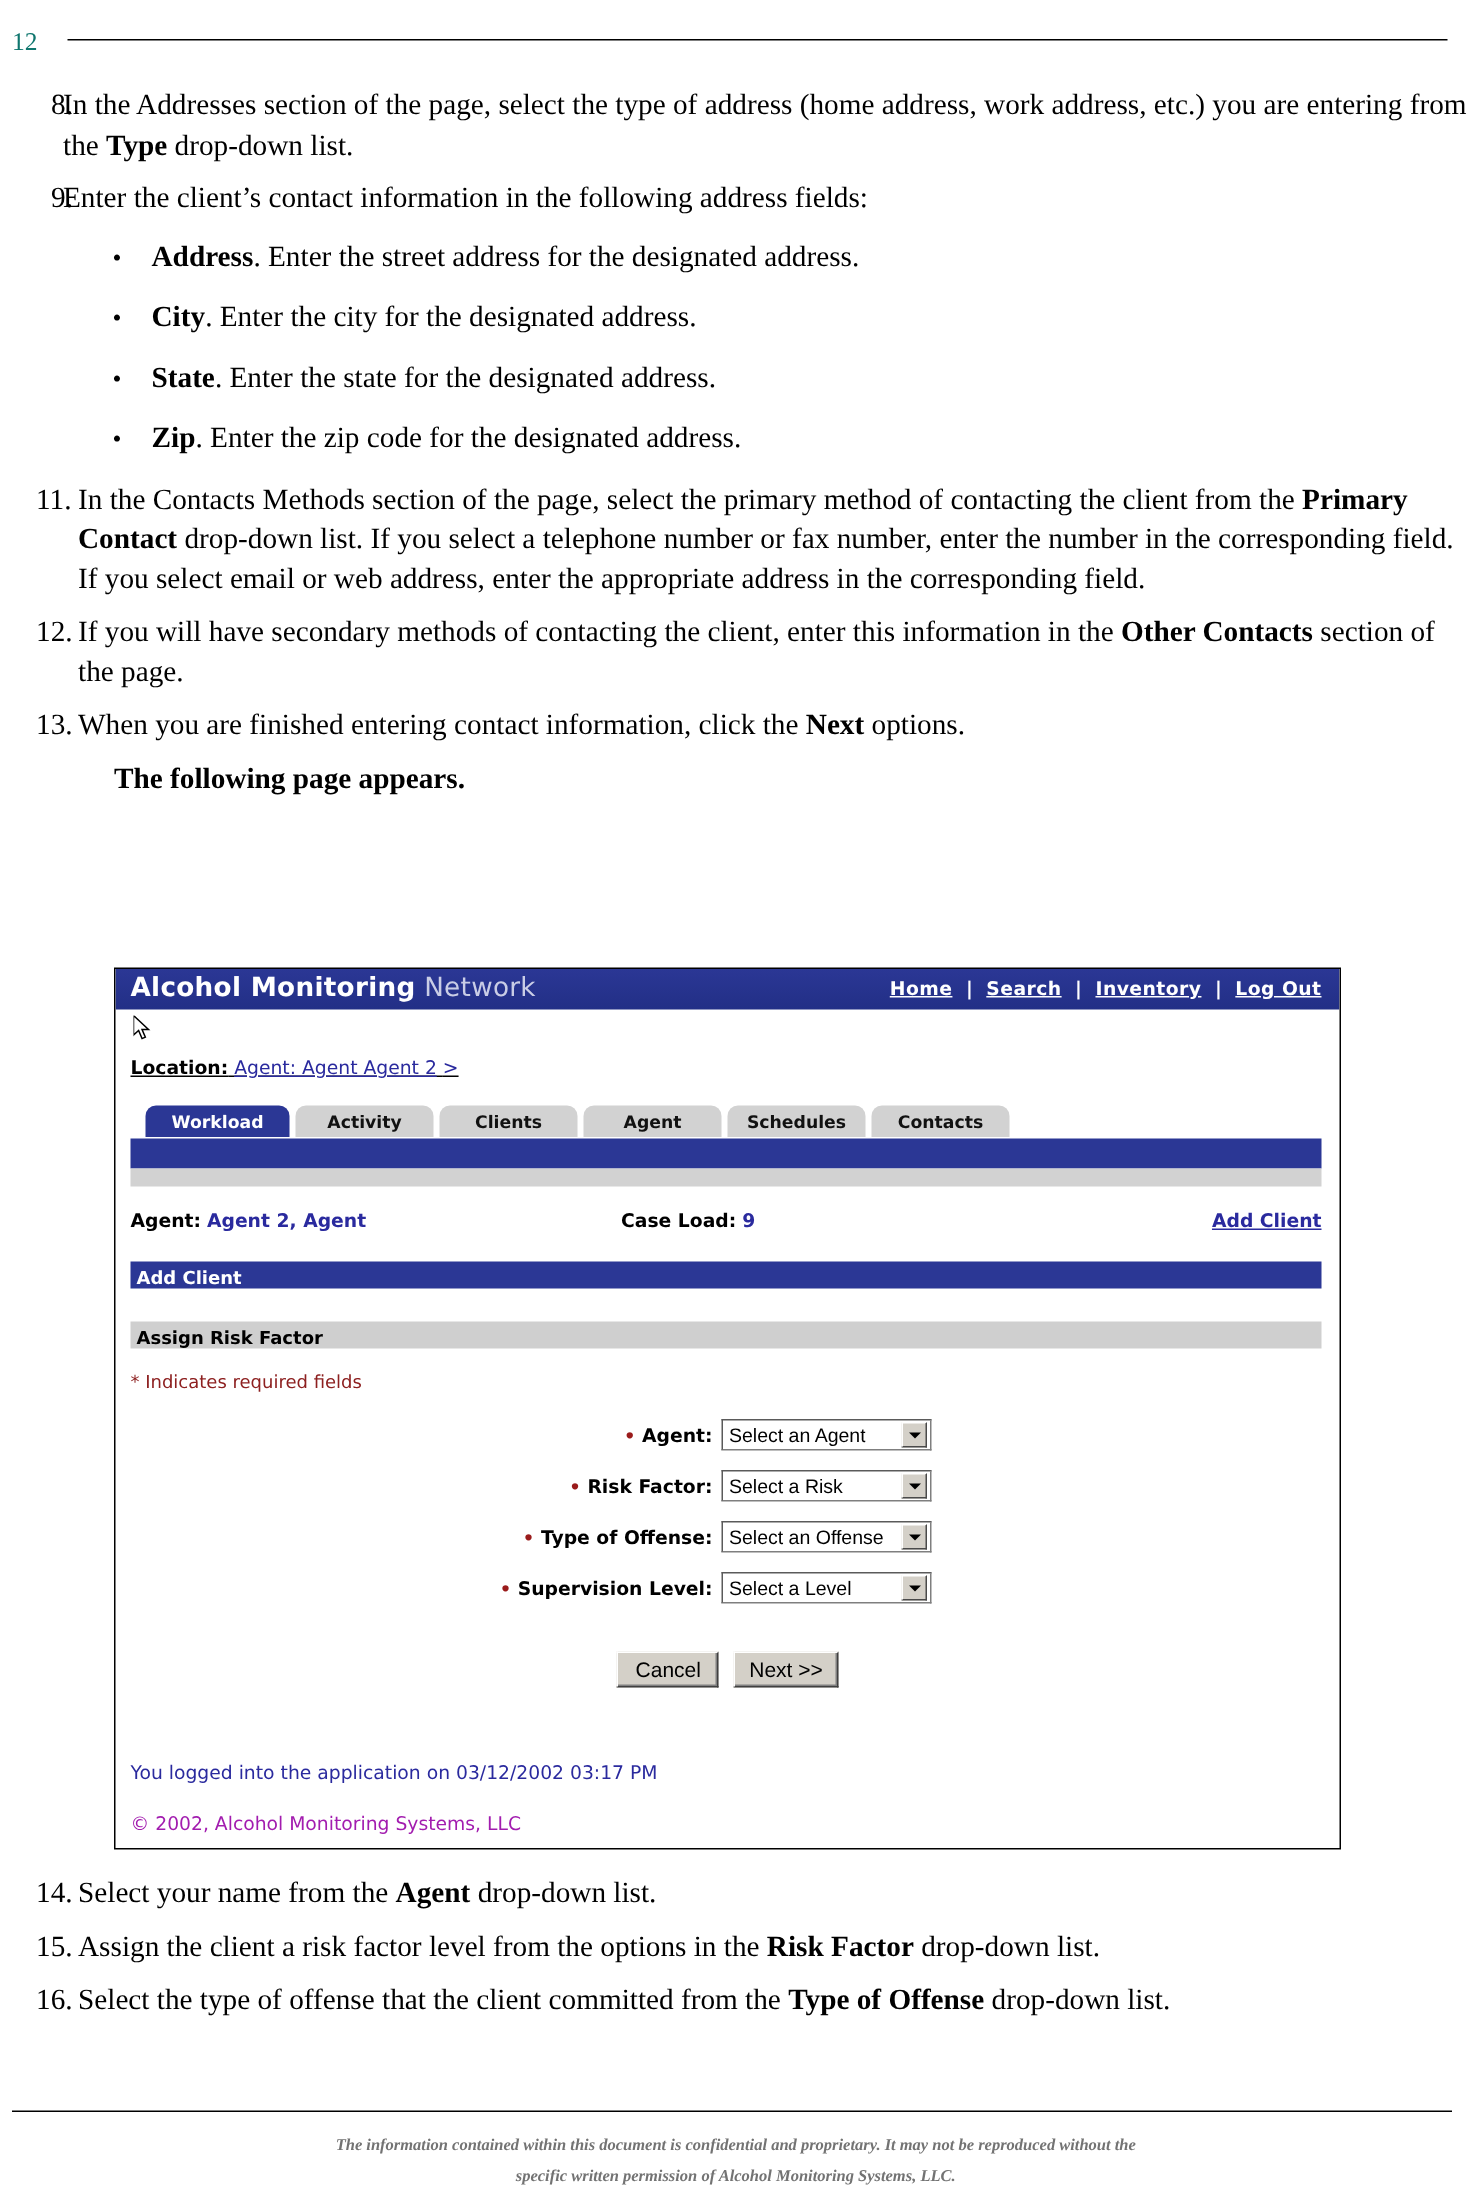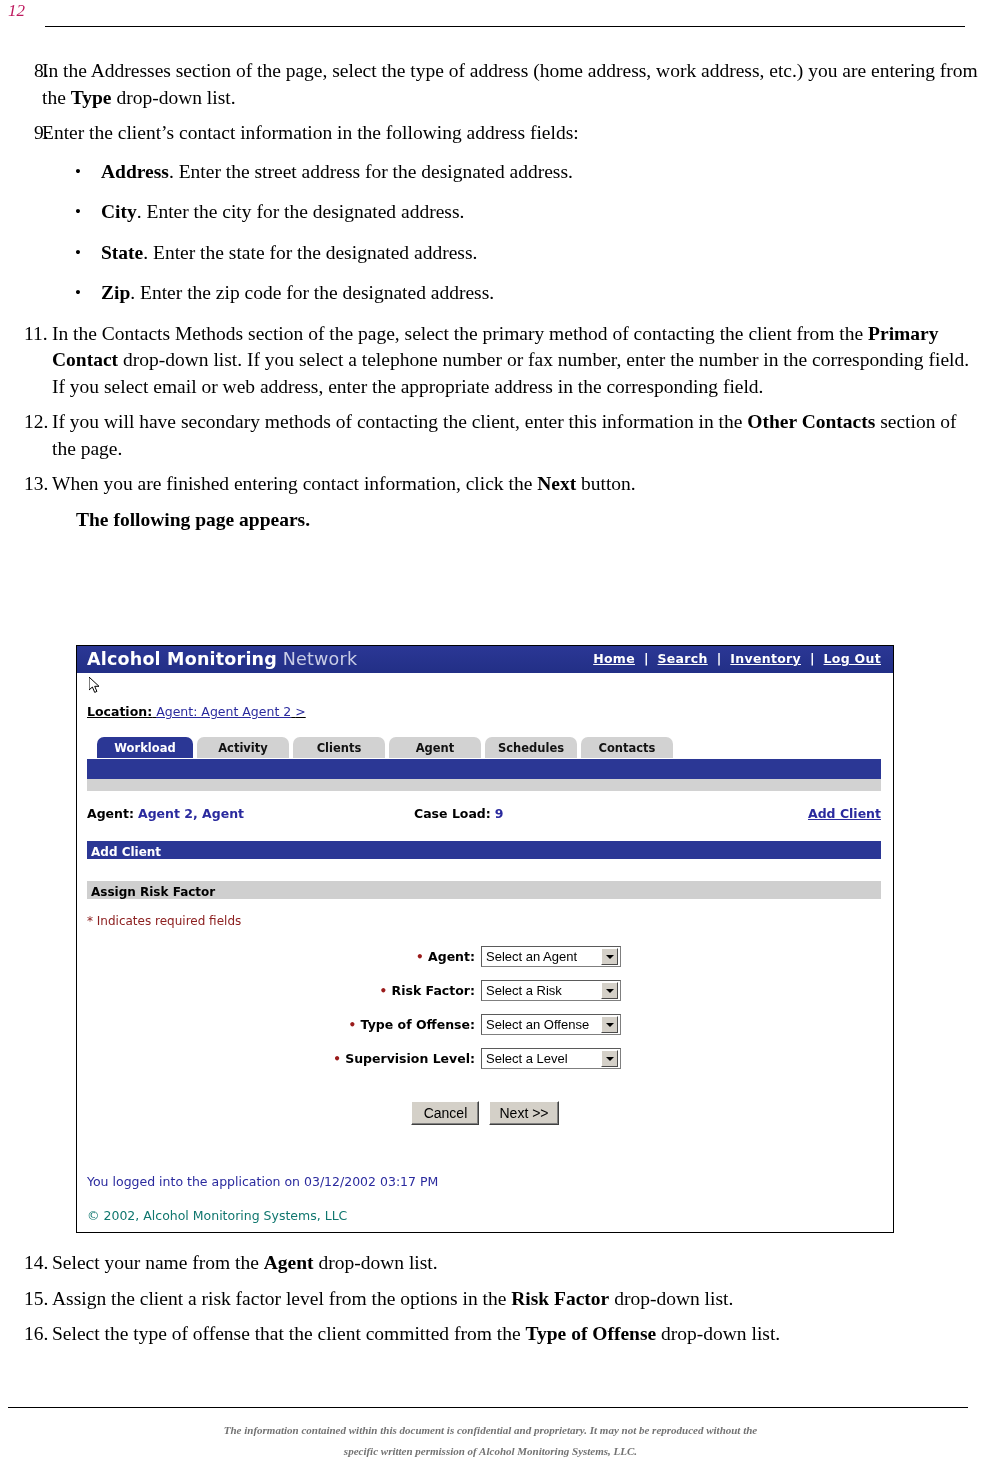--- a/index.html
+++ b/index.html
@@ -18,26 +18,25 @@
 
   
   .page-header {
     position: absolute;
     left: 0; top: 0;
     width: 981px;
     height: 34px;
   }
   .page-number {
     position: absolute;
-    left: 8px; top: 0px;
+    left: 8px; top: 17px;
     font-family: "Liberation Serif", serif;
     font-size: 17px;
     line-height: 22px;
-    color: #be185d;
-    font-style: italic;
+    color: #0f766e;
   }
   .header-rule {
     position: absolute;
     left: 45px; top: 26px;
     width: 920px;
     height: 0;
     border-top: 1.4px solid #000;
   }
 
   
@@ -350,21 +349,21 @@
     position: absolute;
     left: 10px; top: 528px;
     font-size: 12.5px;
     color: #2a2a9e;
     white-space: nowrap;
   }
   .copyline {
     position: absolute;
     left: 10px; top: 562px;
     font-size: 12.5px;
-    color: #0f766e;
+    color: #a21caf;
     white-space: nowrap;
   }
 
   
   .tail {
     position: absolute;
     left: 0; top: 1250px;
     width: 886px;
   }
 
@@ -435,21 +434,21 @@
     <span class="txt"><span>In the Contacts Methods section of the page, select the primary method of contacting the client from the </span><b>Primary Contact</b><span> drop-down list. If you select a telephone number or fax number, enter the number in the corresponding field. If you select email or web address, enter the appropriate address in the corresponding field.</span></span>
   </div>
 
   <div class="step wide">
     <span class="num">12.</span>
     <span class="txt"><span>If you will have secondary methods of contacting the client, enter this information in the </span><b>Other Contacts</b><span> section of the page.</span></span>
   </div>
 
   <div class="step wide">
     <span class="num">13.</span>
-    <span class="txt"><span>When you are finished entering contact information, click the </span><b>Next</b><span> button.</span></span>
+    <span class="txt"><span>When you are finished entering contact information, click the </span><b>Next</b><span> options.</span></span>
   </div>
 
   <div class="sub-note">The following page appears.</div>
 </div>
 
 <div class="shot">
  <div class="shot-inner">
 
   <div class="app-topbar">
     <div class="app-logo">

